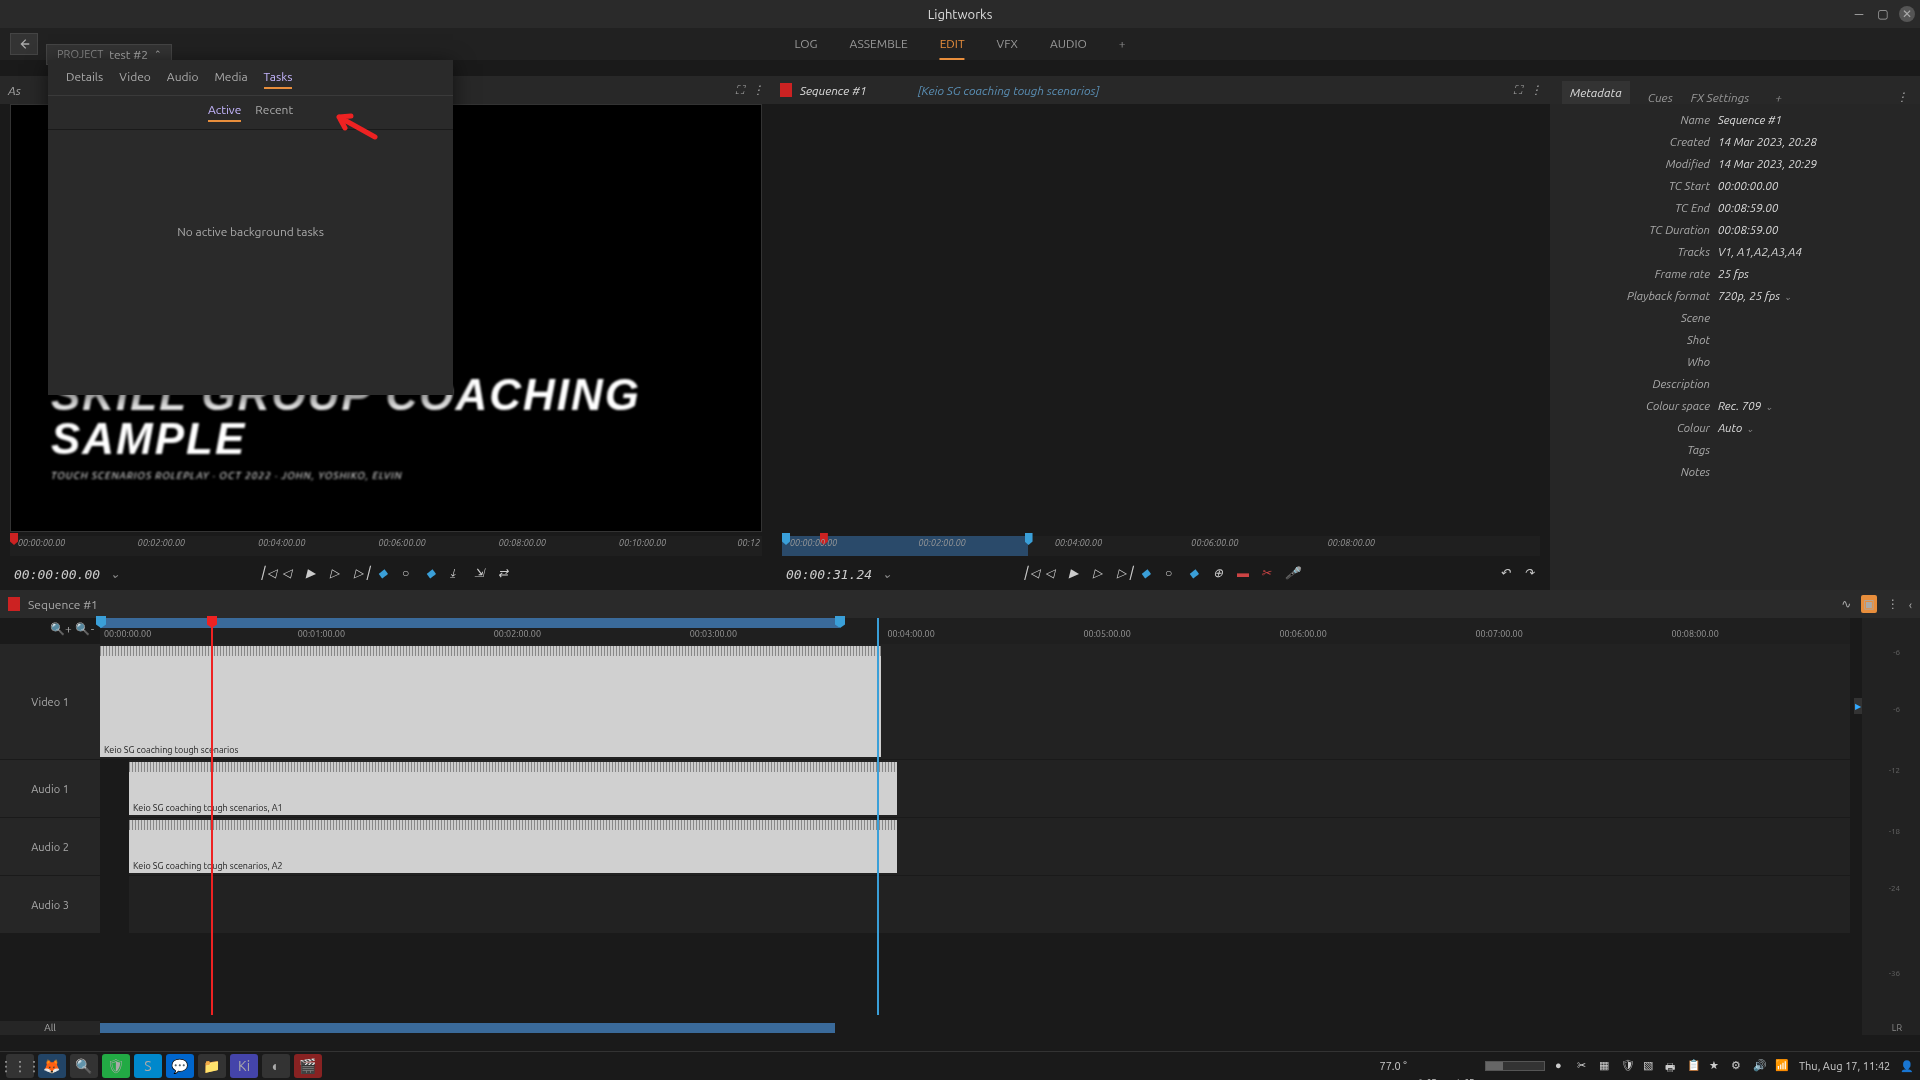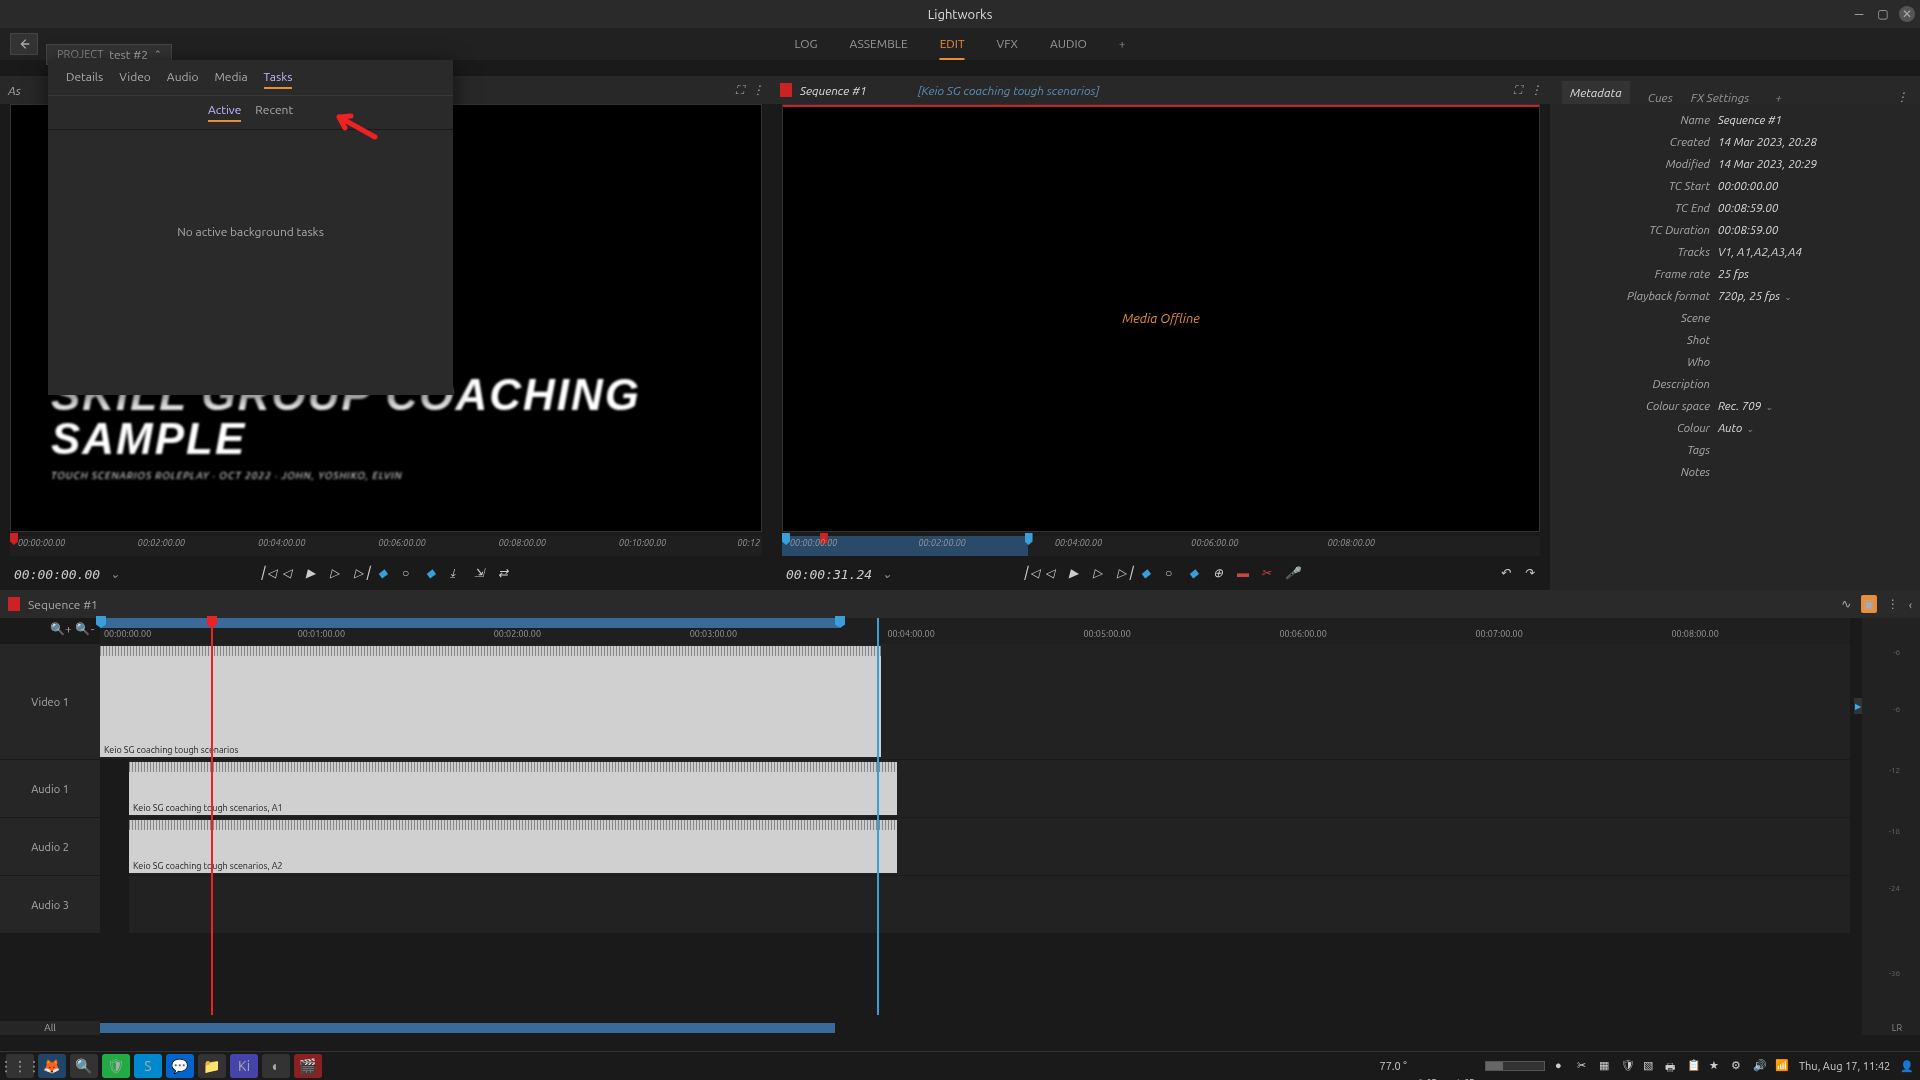--- a/index.html
+++ b/index.html
@@ -202,24 +202,20 @@
 
   <div class="viewer-right" style="margin-right:370px;">
     <div class="viewer-header">
       <div class="red-flag"></div>
       <span class="seq-name">Sequence #1</span>
       <span class="seq-clip">[Keio SG coaching tough scenarios]</span>
       <div class="viewer-header-right">
         <span>⛶</span>
         <span>⋮</span>
       </div>
-    </div>
-    <div class="viewer-canvas">
-      <div class="red-line-top"></div>
-      <div class="media-offline">Media Offline</div>
     </div>
     <div class="viewer-ruler">
       <div class="ruler-blue" style="left:0;width:32.5%"></div>
       <span class="ruler-mark-blue" style="left:0"></span>
       <span class="ruler-mark-red" style="left:5%"></span>
       <span class="ruler-mark-blue" style="left:32%"></span>
       <span class="ruler-label" style="left:8px">00:00:00.00</span>
       <span class="ruler-label" style="left:18%">00:02:00.00</span>
       <span class="ruler-label" style="left:36%">00:04:00.00</span>
       <span class="ruler-label" style="left:54%">00:06:00.00</span>

